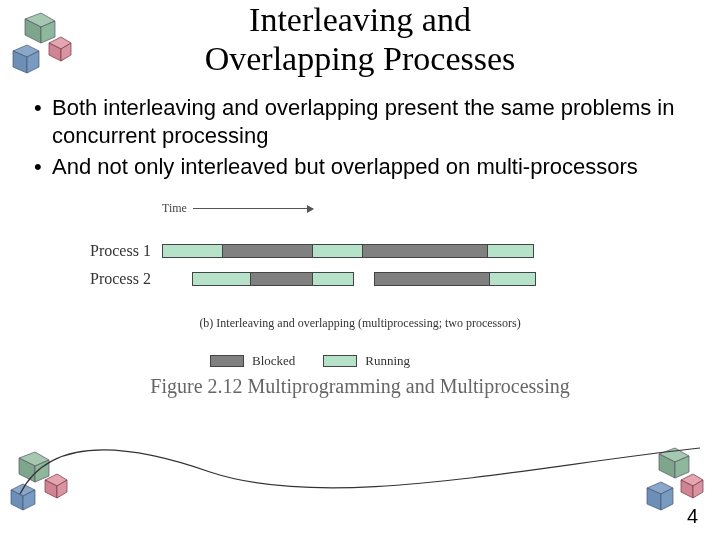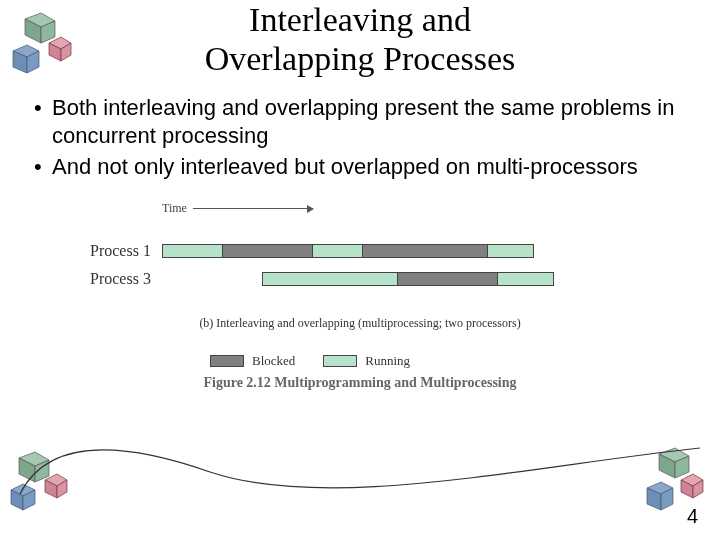--- a/index.html
+++ b/index.html
@@ -59,21 +59,21 @@
   .seg:last-child { border-right:none; }
   .seg.blocked { background:#808080; }
   .seg.running { background:#b5e2c8; }
   .gap { width: 20px; }
   .subcaption { text-align:center; font-size:12px; color:#333; margin-top: 28px; }
   .legend { display:flex; align-items:center; gap: 28px; margin: 22px 0 6px 120px; }
   .legend-item { display:flex; align-items:center; gap:8px; font-size:13px; color:#333; font-family:"Times New Roman", serif;}
   .swatch { width:34px; height:12px; border:1px solid #444; }
   .swatch.blocked { background:#808080; }
   .swatch.running { background:#b5e2c8; }
-  .fig-caption { text-align:center; font-size:14px; color:#666; font-family:"Times New Roman", serif; font-weight:bold; }
+  .fig-caption { text-align:center; font-size:20px; color:#666; font-family:"Times New Roman", serif; font-weight:normal; }
   .curve {
     position:absolute;
     left: 10px;
     bottom: 36px;
     width: 700px;
     height: 80px;
     pointer-events:none;
   }
   .page-num {
     position:absolute;
@@ -149,26 +149,31 @@
         <div class="proc-label">Process 1</div>
         <div class="bar">
           <div class="seg running" style="width: 60px;"></div>
           <div class="seg blocked" style="width: 90px;"></div>
           <div class="seg running" style="width: 50px;"></div>
           <div class="seg blocked" style="width: 125px;"></div>
           <div class="seg running" style="width: 45px;"></div>
         </div>
       </div>
       <div class="proc-row">
-        <div class="proc-label">Process 3</div>
-        <div style="width: 100px;"></div>
+        <div class="proc-label">Process 2</div>
+        <div style="width: 30px;"></div>
         <div class="bar">
-          <div class="seg running" style="width: 135px;"></div>
-          <div class="seg blocked" style="width: 100px;"></div>
-          <div class="seg running" style="width: 55px;"></div>
+          <div class="seg running" style="width: 58px;"></div>
+          <div class="seg blocked" style="width: 62px;"></div>
+          <div class="seg running" style="width: 40px;"></div>
+        </div>
+        <div class="gap"></div>
+        <div class="bar">
+          <div class="seg blocked" style="width: 115px;"></div>
+          <div class="seg running" style="width: 45px;"></div>
         </div>
       </div>
     </div>
 
   <div class="subcaption">(b) Interleaving and overlapping (multiprocessing; two processors)</div>
 
   <div class="legend">
     <div class="legend-item">
       <div class="swatch blocked"></div>
       <span>Blocked</span>

